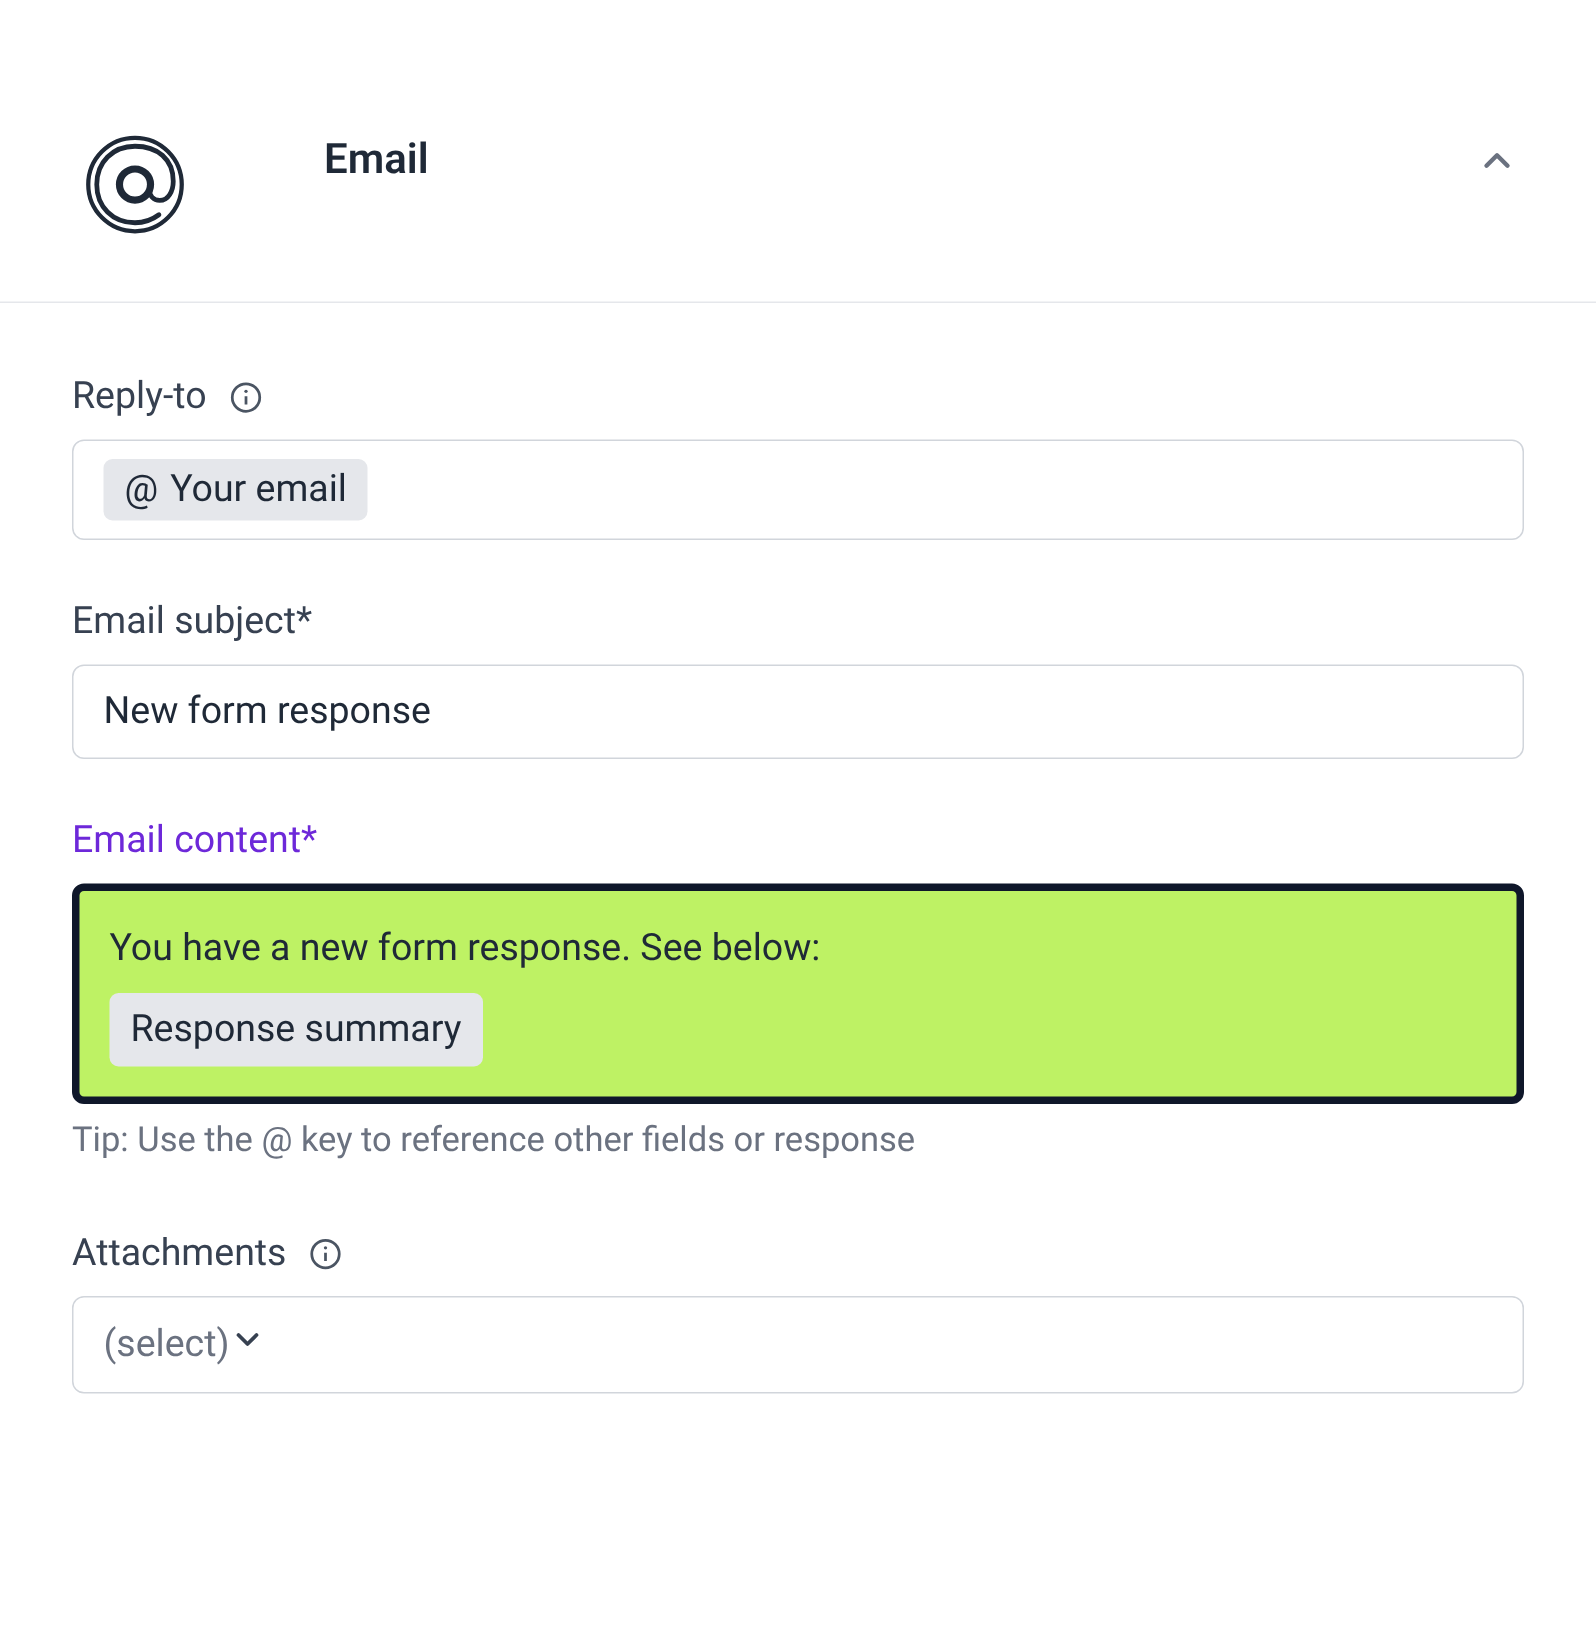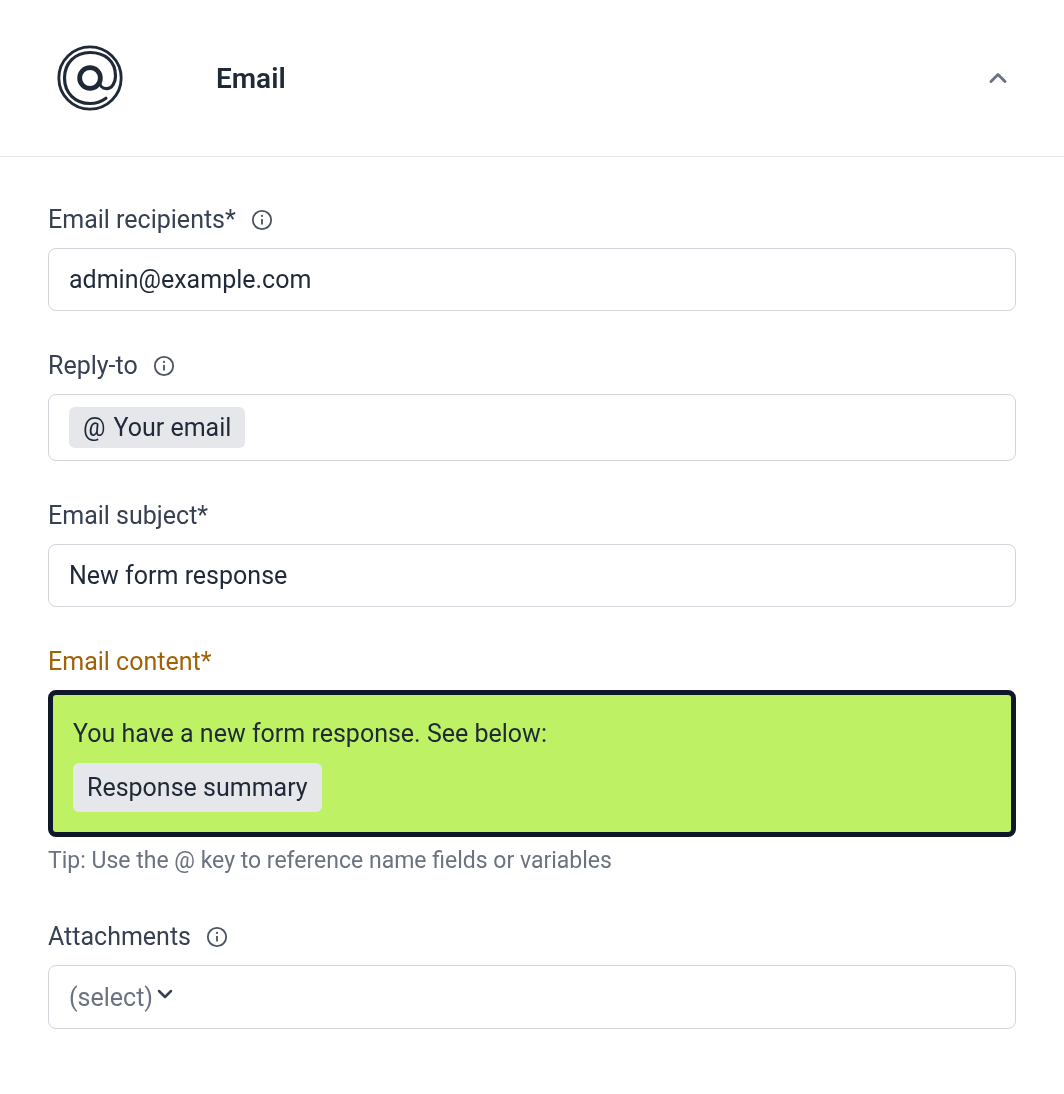--- a/index.html
+++ b/index.html
@@ -8,24 +8,24 @@
     background: #fff;
     width: 1064px;
     height: 1094px;
     color: #1f2937;
   }
   .panel {
     width: 1064px;
   }
   .panel-header {
     display: flex;
-    align-items: center;
     padding: 44px 48px 44px 56px;
     border-bottom: 1px solid #e5e7eb;
     position: relative;
+    margin-top: 45px;
   }
   .header-icon {
     width: 68px;
     height: 68px;
     flex: 0 0 auto;
     display: flex;
     align-items: center;
     justify-content: center;
   }
   .header-icon svg { width: 68px; height: 68px; }
@@ -54,21 +54,21 @@
     display: flex;
     align-items: center;
     gap: 14px;
     margin-bottom: 14px;
   }
   .label {
     font-size: 25px;
     font-weight: 400;
     color: #374151;
   }
-  .label.muted { color: #a16207; }
+  .label.muted { color: #6d28d9; }
   .info-icon {
     width: 24px;
     height: 24px;
     display: inline-flex;
     align-items: center;
     justify-content: center;
     color: #4b5563;
   }
   .info-icon svg { width: 22px; height: 22px; }
   .input {
@@ -168,33 +168,20 @@
     <h2 class="header-title" style="margin-left:92px;">Email</h2>
     <span class="chevron">
       <svg viewBox="0 0 24 24" fill="none" stroke-width="2.5" stroke-linecap="round" stroke-linejoin="round">
         <polyline points="6 15 12 9 18 15"></polyline>
       </svg>
     </span>
   </div>
 
   <div class="panel-body">
 
-    <div class="field">
-      <div class="label-row">
-        <span class="label">Email recipients*</span>
-        <span class="info-icon">
-          <svg viewBox="0 0 24 24" fill="none" stroke="currentColor" stroke-width="2">
-            <circle cx="12" cy="12" r="10"></circle>
-            <line x1="12" y1="11" x2="12" y2="17"></line>
-            <circle cx="12" cy="7.5" r="1.2" fill="currentColor" stroke="none"></circle>
-          </svg>
-        </span>
-      </div>
-      <input class="input" type="text" value="admin@example.com" style="">
-    </div>
 
     <div class="field two-col">
       <div class="col">
         <div class="label-row">
           <span class="label">Reply-to</span>
           <span class="info-icon">
             <svg viewBox="0 0 24 24" fill="none" stroke="currentColor" stroke-width="2">
               <circle cx="12" cy="12" r="10"></circle>
               <line x1="12" y1="11" x2="12" y2="17"></line>
               <circle cx="12" cy="7.5" r="1.2" fill="currentColor" stroke="none"></circle>
@@ -220,21 +207,21 @@
     <div class="field" style="margin-bottom:48px;">
       <div class="label-row">
         <span class="label muted">Email content*</span>
       </div>
       <div class="textarea-box">
         <div class="content-text">You have a new form response. See below:</div>
         <span class="chip">
           <span>Response summary</span>
         </span>
       </div>
-      <div class="hint">Tip: Use the @ key to reference name fields or variables</div>
+      <div class="hint">Tip: Use the @ key to reference other fields or response</div>
     </div>
 
     <div class="field" style="margin-bottom:4px;">
       <div class="label-row">
         <span class="label">Attachments</span>
         <span class="info-icon">
           <svg viewBox="0 0 24 24" fill="none" stroke="currentColor" stroke-width="2">
             <circle cx="12" cy="12" r="10"></circle>
             <line x1="12" y1="11" x2="12" y2="17"></line>
             <circle cx="12" cy="7.5" r="1.2" fill="currentColor" stroke="none"></circle>

